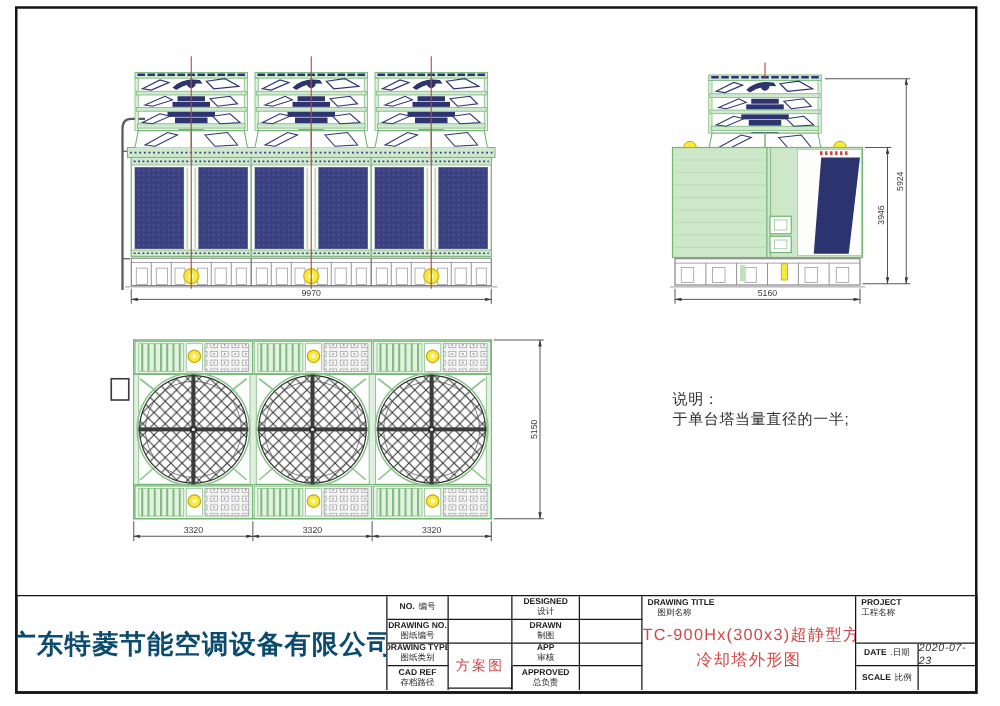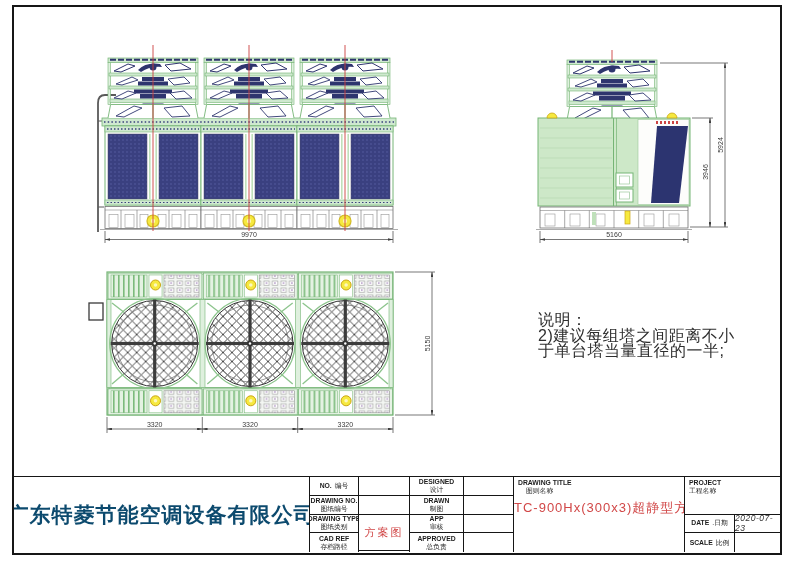--- a/index.html
+++ b/index.html
@@ -3,21 +3,21 @@
 <meta charset="utf-8">
 <style>
   html,body{margin:0;padding:0;background:#ffffff;}
   #sheet{position:relative;width:800px;height:565px;background:#fff;overflow:hidden;
          font-family:"Liberation Sans","DejaVu Sans",sans-serif;}
   #frame{position:absolute;left:12px;top:5px;width:770px;height:550px;
          border:2px solid #161616;box-sizing:border-box;background:#fff;}
   svg{position:absolute;left:0;top:0;}
   
   #notes{position:absolute;left:538px;top:312px;width:200px;color:#2e2e2e;
-         font-size:16px;line-height:15.6px;letter-spacing:.5px;}
+         font-size:12px;line-height:15.6px;letter-spacing:.5px;}
   
   #tb{position:absolute;left:12px;top:476px;width:770px;height:79px;box-sizing:border-box;
       border-top:1px solid #161616;border-left:2px solid #161616;border-right:2px solid #161616;
       border-bottom:2px solid #161616;}
   .tbc{position:absolute;box-sizing:border-box;display:flex;flex-direction:column;
        align-items:center;justify-content:center;overflow:hidden;color:#1c1c1c;}
   .br{border-right:1px solid #161616;} .bb{border-bottom:1px solid #161616;}
   .en{font-weight:bold;font-size:6.8px;line-height:8px;white-space:nowrap;}
   .cn{font-size:6.8px;line-height:8px;white-space:nowrap;}
   .oneline{flex-direction:row;gap:3px;}
@@ -288,21 +288,20 @@
       </g>
       <text x="154.7" y="426.5" text-anchor="middle" font-size="7" fill="#3a3a3a">3320</text>
       <text x="250" y="426.5" text-anchor="middle" font-size="7" fill="#3a3a3a">3320</text>
       <text x="345.3" y="426.5" text-anchor="middle" font-size="7" fill="#3a3a3a">3320</text>
       <text transform="translate(429.5,343.5) rotate(-90)" text-anchor="middle" font-size="7" fill="#3a3a3a">5150</text>
     </g>
   </svg>
 
   <div id="notes">
     <div>说明：</div>
-    <div>2)建议每组塔之间距离不小</div>
     <div>于单台塔当量直径的一半;</div>
   </div>
 
   <div id="tb">
     <div class="tbc br" style="left:0;top:0;width:296px;height:75px;">
       <span id="company">广东特菱节能空调设备有限公司</span>
     </div>
 
     <div class="tbc br bb oneline" style="left:296px;top:0;width:49px;height:18.75px;">
       <span class="en">NO.</span>
@@ -363,20 +362,21 @@
     <div class="tbc br" style="left:450px;top:56.25px;width:50px;height:18.75px;">
       <span></span>
     </div>
 
     <div class="tbc br" id="title-cell" style="left:500px;top:0;width:171px;height:75px;">
       <div class="lbl">
         <span class="en">DRAWING TITLE</span>
         <span class="cn">图则名称</span>
       </div>
       <div class="rtitle" style="margin-top:4px;">TC-900Hx(300x3)超静型方形横流式</div>
+      <div class="rtitle" style="margin-top:3px;">冷却塔外形图</div>
     </div>
 
     <div class="tbc bb" id="proj-cell" style="left:671px;top:0;width:97px;height:37.5px;">
       <span class="en">PROJECT</span>
       <span class="cn">工程名称</span>
     </div>
     <div class="tbc br bb oneline" style="left:671px;top:37.5px;width:50px;height:18.75px;">
       <span class="en">DATE</span>
       <span class="cn">.日期</span>
     </div>

